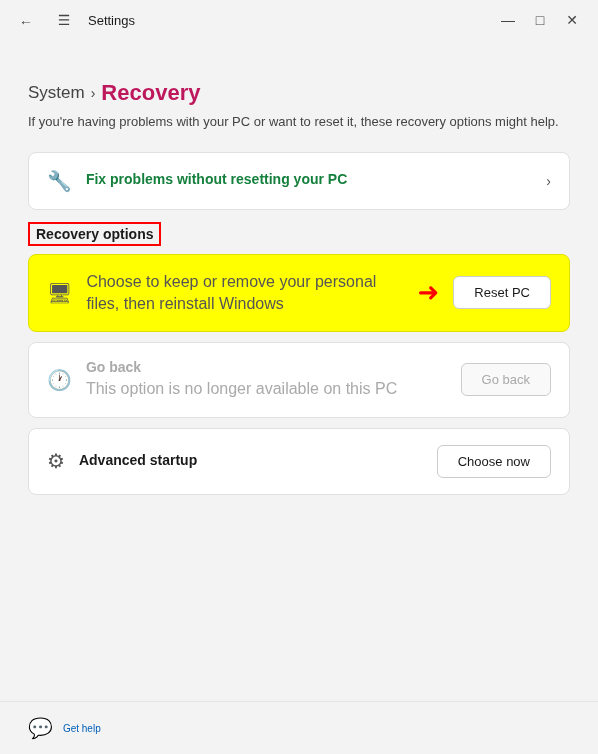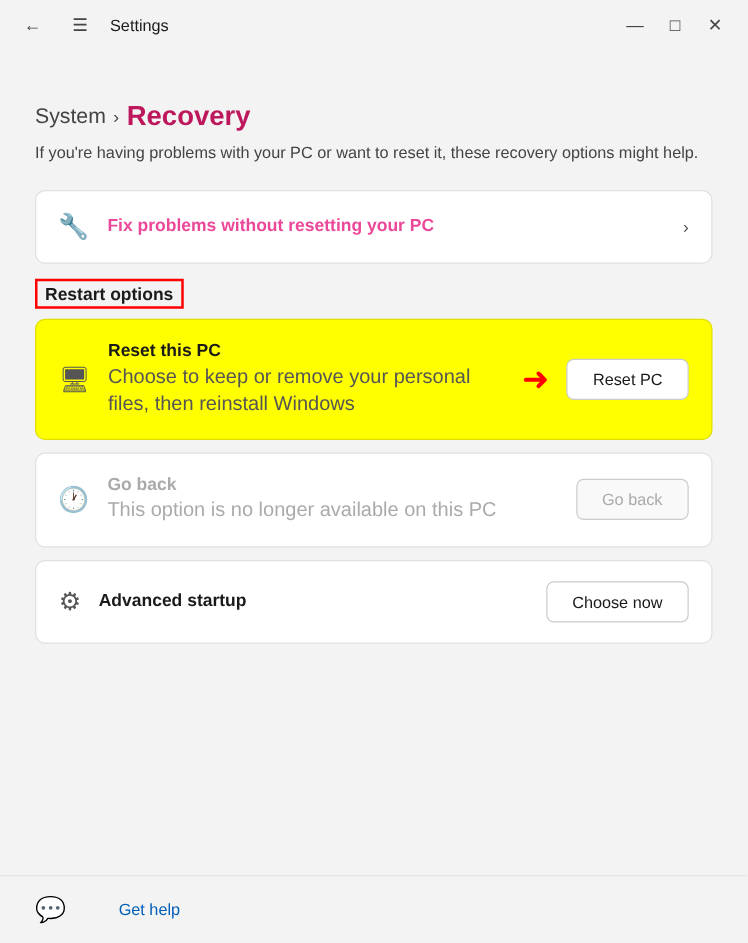--- a/index.html
+++ b/index.html
@@ -91,21 +91,21 @@
     }
     .card-icon {
       font-size: 22px;
       color: #555;
       flex-shrink: 0;
     }
     .card-text { flex: 1; }
     .card-title {
       font-size: 14px;
       font-weight: 600;
-      color: #ec4899;
+      color: #15803d;
       margin-bottom: 3px;
     }
     .card-desc {
       font-size: 12px;
       color: #666;
       line-height: 1.4;
     }
     .card-chevron {
       font-size: 14px;
       color: #555;
@@ -182,25 +182,24 @@
       align-items: center;
       gap: 10px;
       border-top: 1px solid #e5e5e5;
       background: #f3f3f3;
     }
     .footer-icon {
       font-size: 20px;
       color: #005fb8;
     }
     .footer-link {
-      font-size: 13px;
+      font-size: 10px;
       color: #005fb8;
       cursor: pointer;
       text-decoration: none;
-      margin-left: 32px;
     }
     .icon-wrench { font-size: 20px; }
     .icon-history { font-size: 20px; }
     .icon-gear-advanced { font-size: 20px; }
     .icon-reset { font-size: 20px; }
   </style>
 </head>
 <body>
 
 <div class="title-bar">
@@ -230,27 +229,26 @@
   
   <div class="card">
     <div class="card-icon icon-wrench">🔧</div>
     <div class="card-text">
       <div class="card-title">Fix problems without resetting your PC</div>
     </div>
     <div class="card-chevron">›</div>
   </div>
 
   
-  <div class="section-label">Restart options</div>
+  <div class="section-label">Recovery options</div>
 
   
   <div class="recovery-item highlighted">
     <div class="card-icon icon-reset">🖥</div>
     <div class="recovery-item-text">
-      <div class="recovery-item-title">Reset this PC</div>
       <div class="recovery-item-desc">Choose to keep or remove your personal files, then reinstall Windows</div>
     </div>
     <div class="arrow-indicator">➜</div>
     <button class="action-btn">Reset PC</button>
   </div>
 
   
   <div class="recovery-item disabled">
     <div class="card-icon icon-history" style="color:#aaa;">🕐</div>
     <div class="recovery-item-text">

